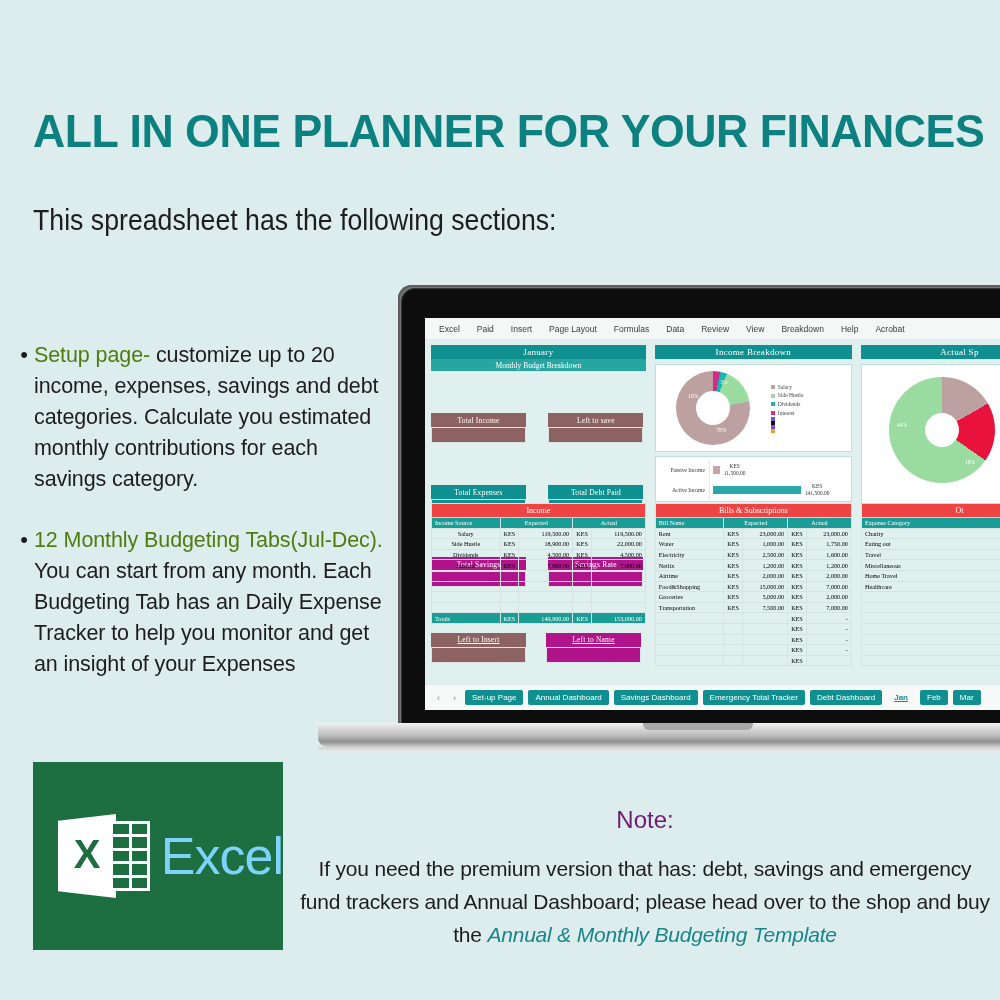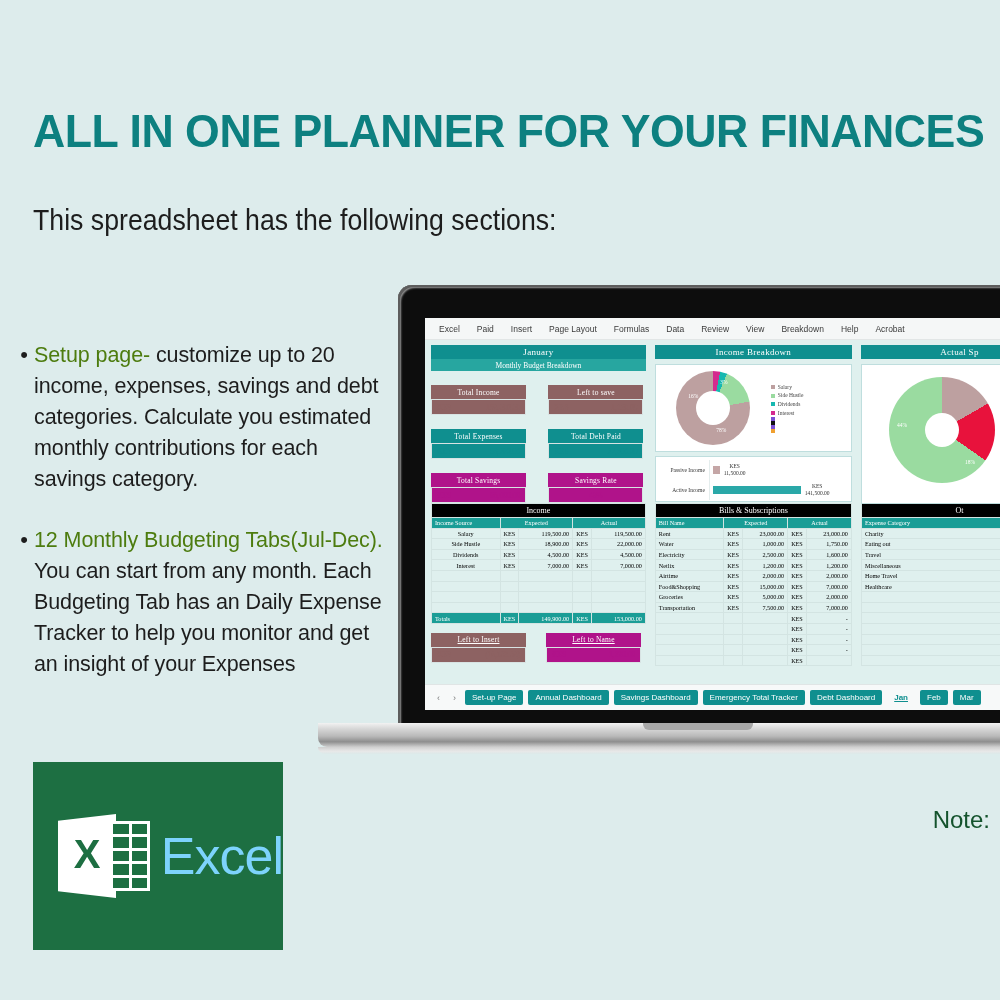--- a/index.html
+++ b/index.html
@@ -161,21 +161,21 @@
   }
 
   
   .bb { width: 218px; }
   .bb-grid {
     margin-top: 14px;
     display: grid;
     grid-template-columns: 1fr 1fr;
     gap: 14px 20px;
   }
-  .card { width: 95px; }
+  .card { width: 95px; margin-top: 28px; }
   .card-head {
     color: #fff;
     font-size: 7.5px;
     text-align: center;
     padding: 2.5px 0;
     letter-spacing: .2px;
   }
   .card-val {
     background: #fff;
     border: 1px solid #d8e3e3;
@@ -252,21 +252,21 @@
     height: 9.5px;
   }
   .tbl thead th {
     background: #1a9d96;
     color: #fff;
     text-align: center;
     font-size: 6.2px;
   }
   .tbl thead th.lft { text-align: left; }
   .tbl .t-title {
-    background: #000000;
+    background: #ef4444;
     color: #fff;
     text-align: center;
     font-size: 8px;
     padding: 2px 0;
   }
   .num { text-align: right; }
   .cur { text-align: left; width: 16px; }
   .ctr { text-align: center; }
   .totrow td { background: #1a9d96; color: #fff; }
 
@@ -360,24 +360,23 @@
   }
 
   
   .note {
     position: absolute;
     left: 300px; top: 806px;
     width: 690px;
     text-align: center;
   }
   .note-title {
-    color: #14532d;
+    color: #701a75;
     font-size: 24px;
     margin-bottom: 18px;
-    text-align: right;
   }
   .note-body {
     font-size: 21px;
     line-height: 33px;
     color: #1d1d1d;
     letter-spacing: -0.2px;
   }
   .note-link { color: #17858a; font-style: italic; }
 </style>
 </head>
@@ -837,13 +836,18 @@
         <i></i>
       <i></i>
         <i></i>
     </div>
   </div>
   <div class="excel-word">Excel</div>
 </div>
 
 <div class="note">
   <div class="note-title">Note:</div>
+  <div class="note-body">
+    <span>If you need the premium version that has: debt, savings and</span>
+    <span>emergency fund trackers and Annual Dashboard; please head</span>
+    <span>over to the shop and buy the </span><span class="note-link">Annual &amp; Monthly Budgeting Template</span>
+  </div>
 </div>
 
 </body></html>

